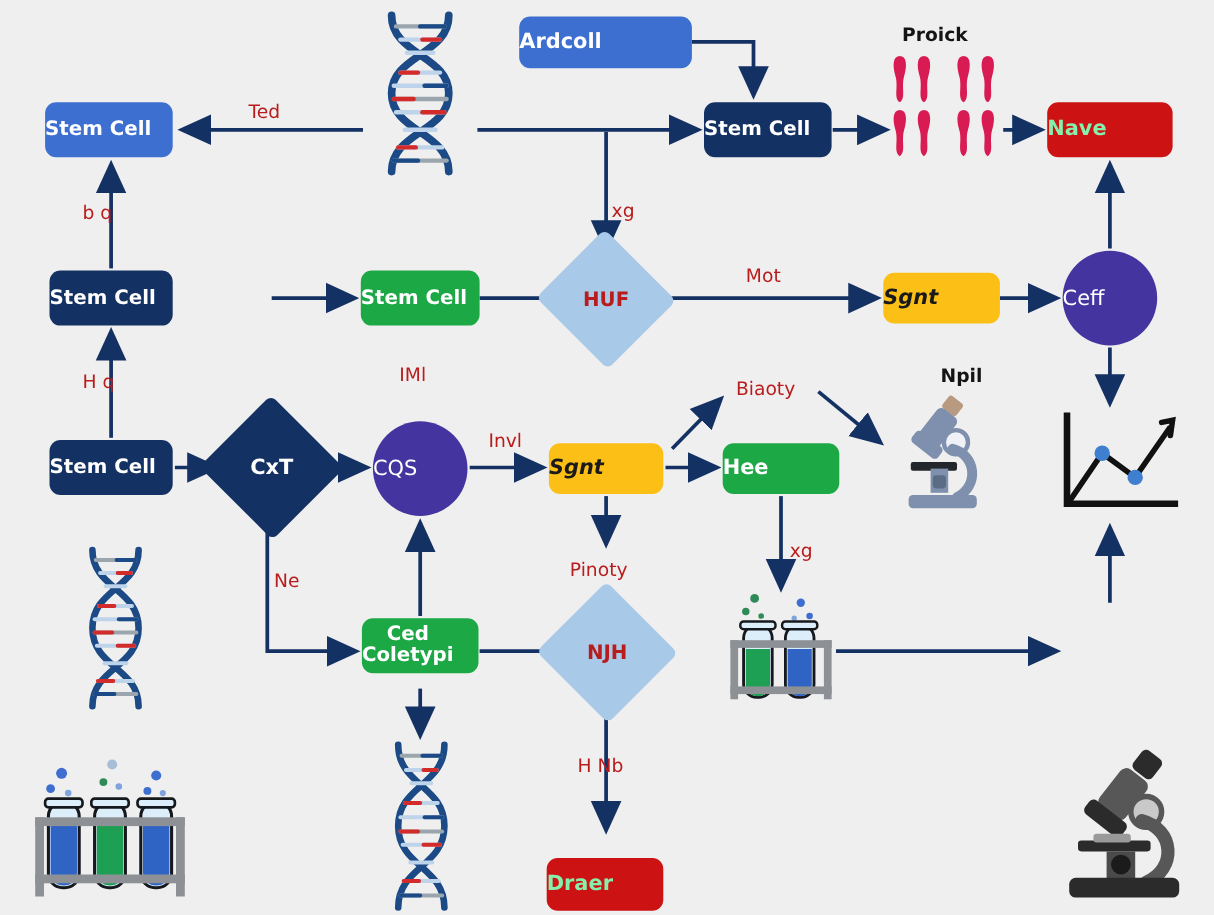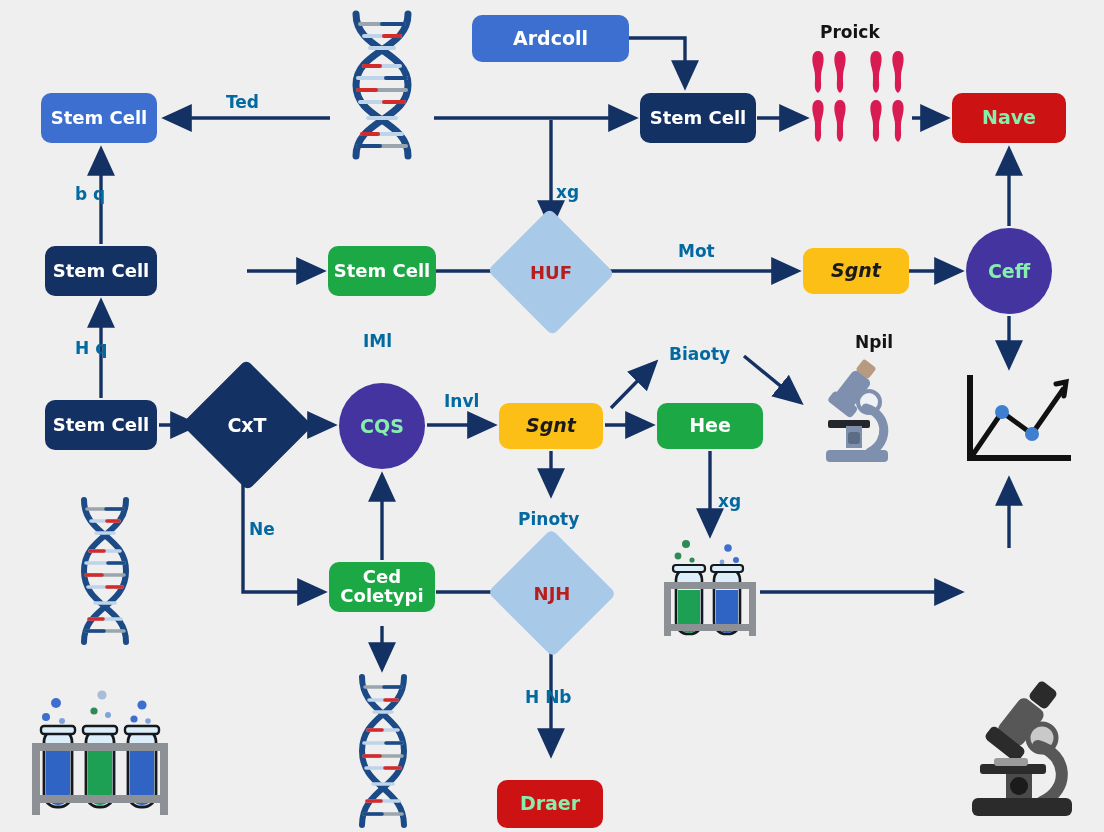--- a/index.html
+++ b/index.html
@@ -6,41 +6,41 @@
   body{
     width:1104px;height:832px;
     background:#f0efef;
     font-family:"DejaVu Sans","Liberation Sans",sans-serif;
     overflow:hidden;
     position:relative;
   }
   #canvas{position:absolute;inset:0;width:1104px;height:832px;}
   svg.edges{position:absolute;left:0;top:0;width:1104px;height:832px;pointer-events:none;}
 
-  .node{position:absolute;display:flex;align-items:center;justify-content:center;
+  .node{position:absolute;display:flex;align-items:center;
         text-align:center;box-sizing:border-box;z-index:3;}
 
   .box{border-radius:10px;font-weight:bold;line-height:1.05;}
   .box.blue{background:#3c6fd0;color:#ffffff;}
   .box.navy{background:#143163;color:#ffffff;}
   .box.green{background:#1da846;color:#ffffff;}
   .box.amber{background:#fbbf16;color:#1a1a1a;font-style:italic;}
   .box.red{background:#cc1213;color:#86efac;}
 
-  .circle{border-radius:50%;font-weight:bold;color:#86efac;}
+  .circle{border-radius:50%;font-weight:normal;color:#ffffff;}
   .circle.purple{background:#4334a0;}
   .circle.crimson{background:#cc1213;}
 
   .diamond-wrap{position:absolute;z-index:3;}
   .diamond-wrap .dia{position:absolute;inset:0;background:#a9c9e8;
         transform:rotate(45deg);border-radius:6px;}
   .diamond-wrap .dlabel{position:absolute;inset:0;display:flex;align-items:center;
         justify-content:center;color:#b91c1c;font-weight:bold;z-index:2;}
 
-  .edge-label{position:absolute;z-index:4;color:#0369a1;font-weight:bold;
+  .edge-label{position:absolute;z-index:4;color:#b91c1c;font-weight:normal;
         white-space:nowrap;}
 
   .icon{position:absolute;z-index:2;}
   .icon-caption{position:absolute;z-index:4;font-weight:bold;color:#141414;white-space:nowrap;}
 </style>
 </head>
 <body>
 
 <div id="canvas">
 

